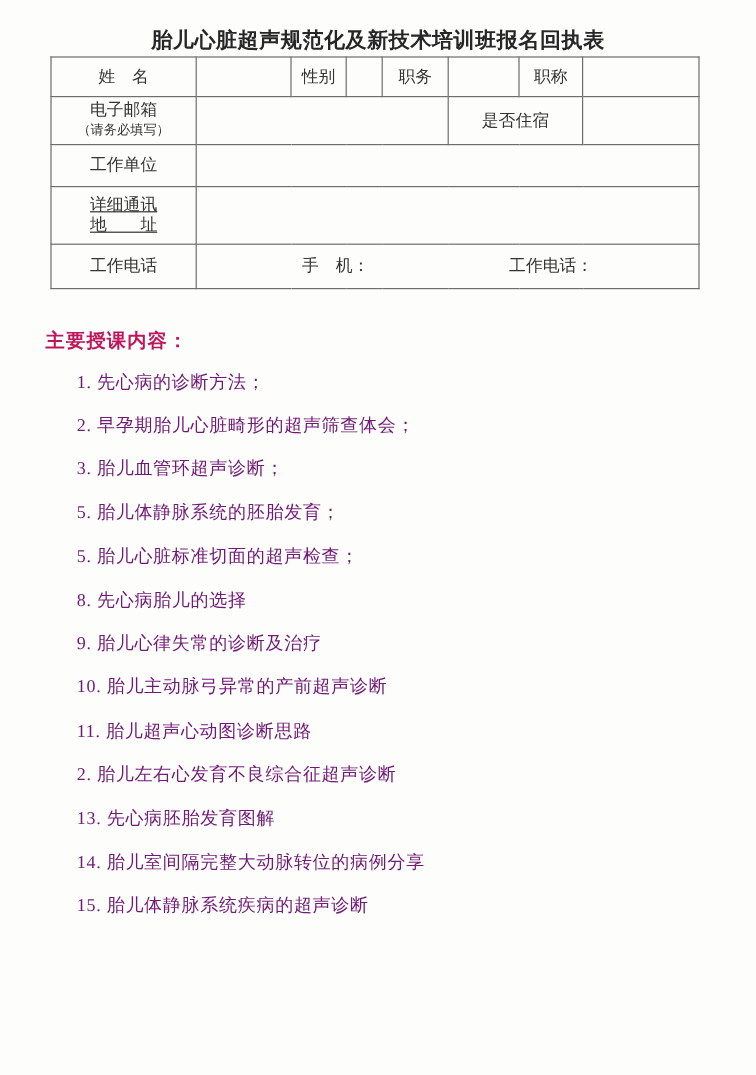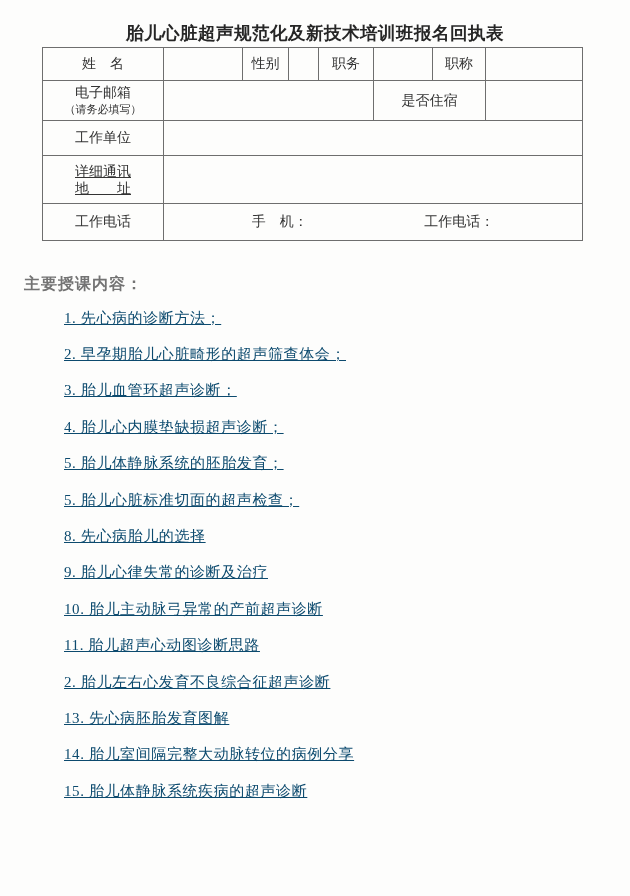--- a/index.html
+++ b/index.html
@@ -50,41 +50,40 @@
   tr.r4 td { height: 48px; text-decoration: underline; }
   tr.r5 td { height: 37px; }
   td .line { display: block; line-height: 17px; }
   td .sub { font-size: 11px; }
   td.left-cell { text-align: left; padding-left: 5px; }
   .workphone { margin-left: 113px; }
 
   .course-heading {
     position: absolute;
     top: 274px;
-    left: 24px;
+    left: 38px;
     font-size: 16px;
     font-weight: bold;
-    color: #737373;
+    color: #be185d;
     letter-spacing: 1px;
   }
   .course-list {
     position: absolute;
     top: 300px;
     left: 64px;
     width: 540px;
   }
   .course-item {
     height: 36.4px;
     display: flex;
     align-items: center;
     font-size: 15px;
-    color: #0c4a6e;
+    color: #701a75;
     letter-spacing: 0.6px;
     white-space: nowrap;
-    text-decoration: underline;
   }
 </style>
 </head>
 <body>
 
 <div class="page">
 
   <div class="doc-title">胎儿心脏超声规范化及新技术培训班报名回执表</div>
 
   <table class="reg-table">
@@ -138,21 +137,20 @@
     </tr>
   </tbody>
     </table>
 
   <div class="course-heading">主要授课内容：</div>
 
   <div class="course-list">
     <div class="course-item">1. 先心病的诊断方法；</div>
     <div class="course-item">2. 早孕期胎儿心脏畸形的超声筛查体会；</div>
     <div class="course-item">3. 胎儿血管环超声诊断；</div>
-    <div class="course-item">4. 胎儿心内膜垫缺损超声诊断；</div>
     <div class="course-item">5. 胎儿体静脉系统的胚胎发育；</div>
     <div class="course-item">5. 胎儿心脏标准切面的超声检查；</div>
     <div class="course-item">8. 先心病胎儿的选择</div>
     <div class="course-item">9. 胎儿心律失常的诊断及治疗</div>
     <div class="course-item">10. 胎儿主动脉弓异常的产前超声诊断</div>
     <div class="course-item">11. 胎儿超声心动图诊断思路</div>
     <div class="course-item">2. 胎儿左右心发育不良综合征超声诊断</div>
     <div class="course-item">13. 先心病胚胎发育图解</div>
     <div class="course-item">14. 胎儿室间隔完整大动脉转位的病例分享</div>
     <div class="course-item">15. 胎儿体静脉系统疾病的超声诊断</div>

